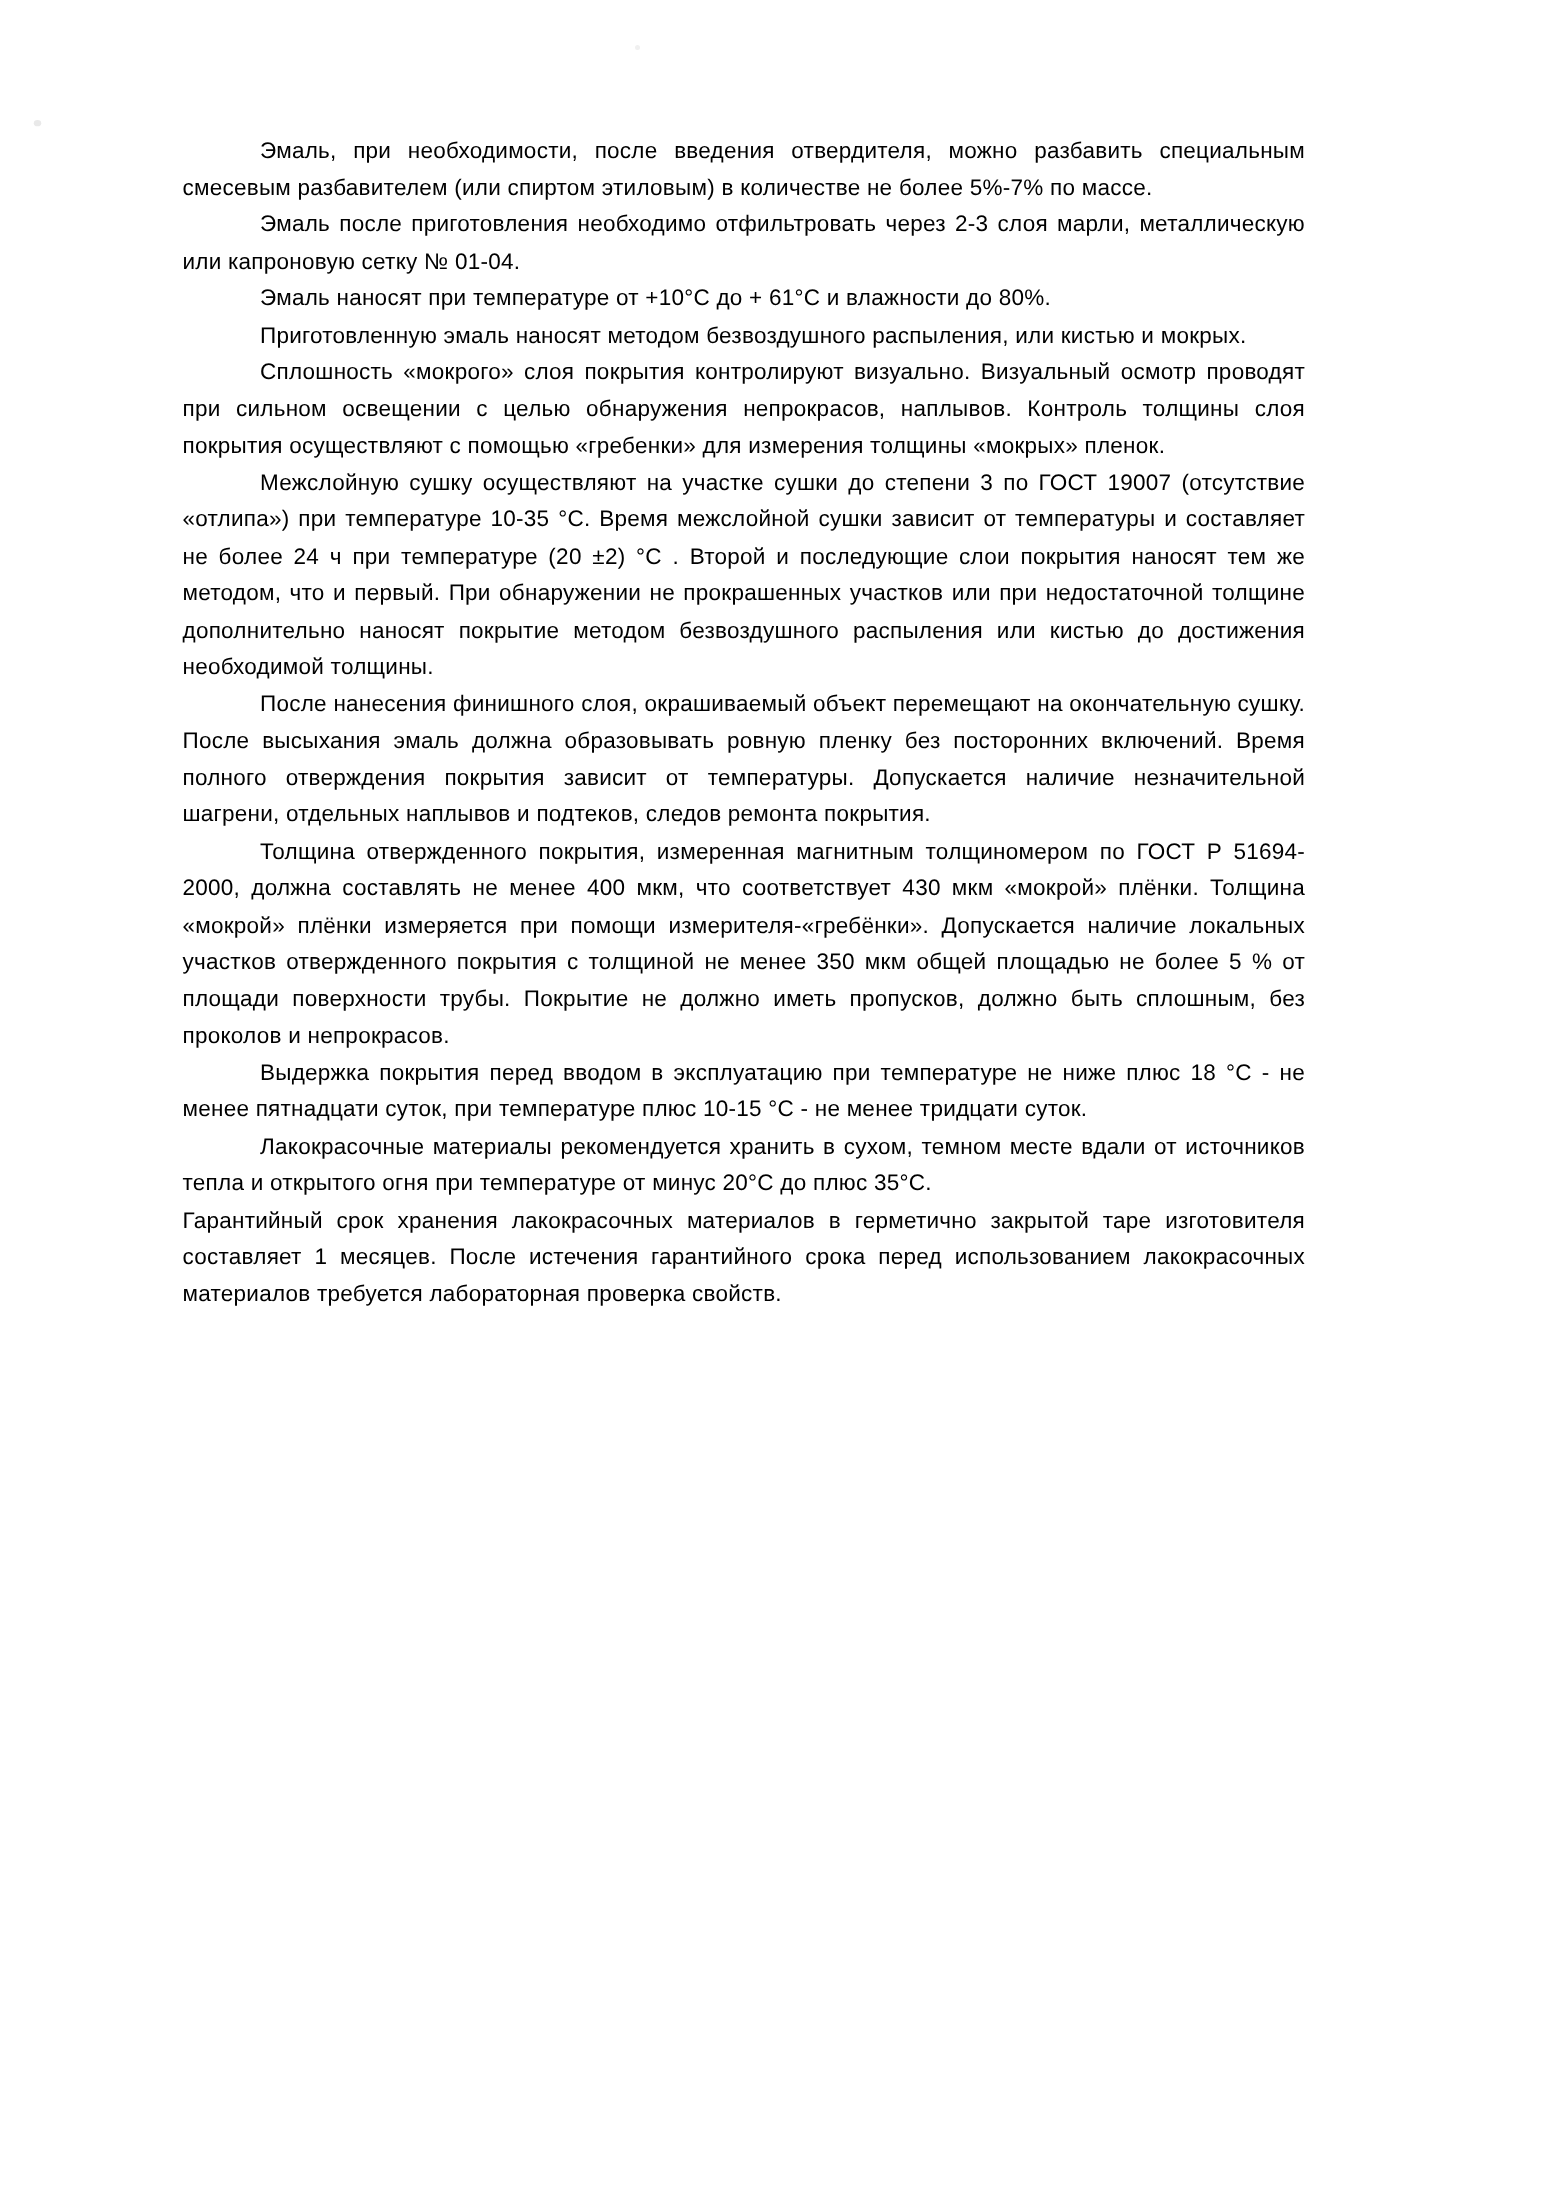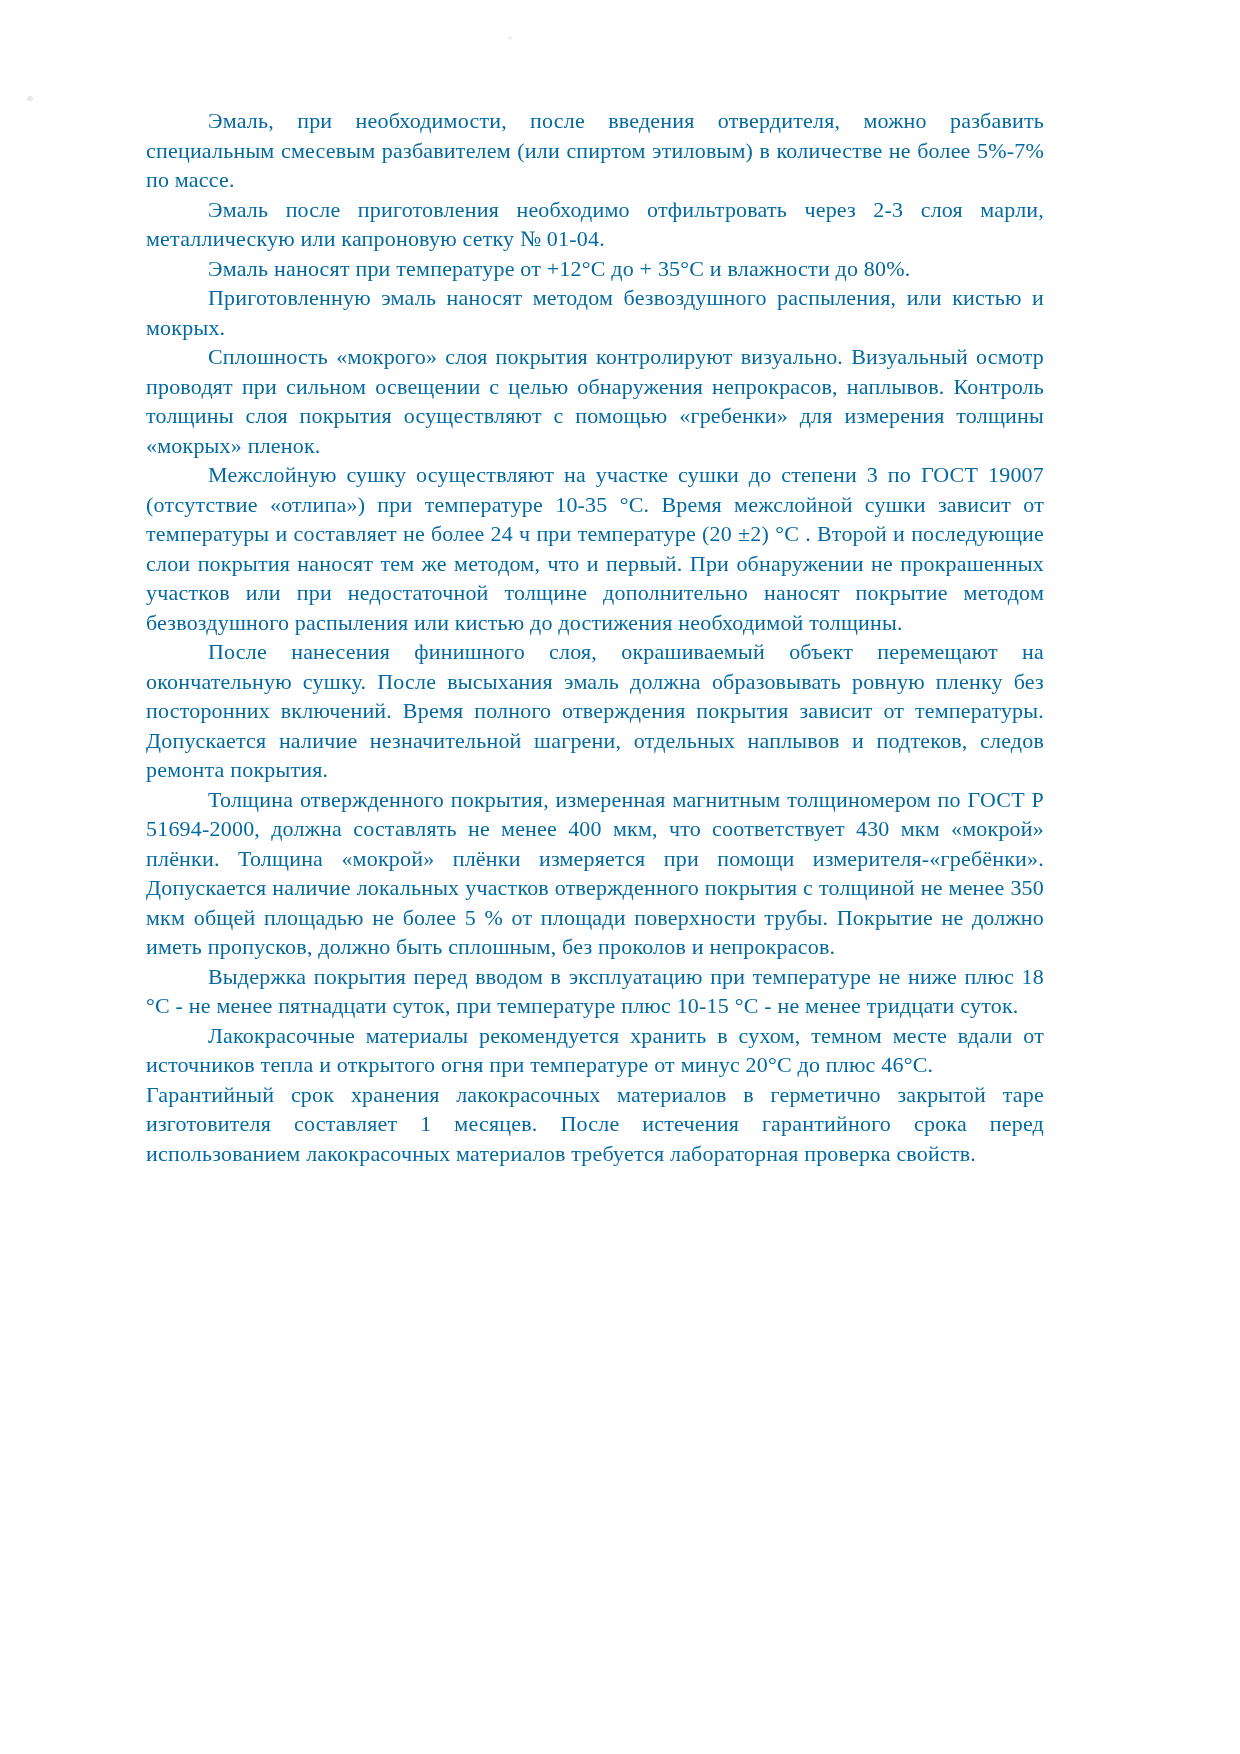--- a/index.html
+++ b/index.html
@@ -12,24 +12,24 @@
     width: 1240px;
     height: 1754px;
     background: #ffffff;
     overflow: hidden;
   }
   .text-block {
     position: absolute;
     left: 146px;
     top: 106px;
     width: 898px;
-    font-family: Liberation Serif, serif;
-    font-size: 22px;
+    font-family: Liberation Sans, sans-serif;
+    font-size: 18px;
     line-height: 29.5px;
-    color: #0369a1;
+    color: #000000;
     text-align: justify;
     letter-spacing: 0.2px;
   }
   .text-block p {
     margin: 0;
     padding: 0;
   }
   .text-block p.indent {
     text-indent: 62px;
   }
@@ -43,23 +43,23 @@
 </style>
 </head>
 <body>
 
 <div class="page">
   <div class="speck speck-1"></div>
   <div class="speck speck-2"></div>
   <div class="text-block">
       <p class="indent">Эмаль, при необходимости, после введения отвердителя, можно разбавить специальным смесевым разбавителем (или спиртом этиловым) в количестве не более  5%-7% по массе.</p>
       <p class="indent">Эмаль после приготовления необходимо отфильтровать через 2-3 слоя марли, металлическую или капроновую сетку № 01-04.</p>
-      <p class="indent">Эмаль наносят при температуре от +12°С до + 35°С и влажности до 80%.</p>
+      <p class="indent">Эмаль наносят при температуре от +10°С до + 61°С и влажности до 80%.</p>
       <p class="indent">Приготовленную эмаль наносят методом безвоздушного распыления, или кистью и мокрых.</p>
       <p class="indent">Сплошность «мокрого» слоя покрытия контролируют визуально. Визуальный осмотр проводят при сильном освещении с целью обнаружения непрокрасов, наплывов. Контроль толщины слоя покрытия осуществляют с помощью «гребенки» для измерения толщины «мокрых» пленок.</p>
       <p class="indent">Межслойную сушку осуществляют на участке сушки до степени 3 по ГОСТ 19007 (отсутствие «отлипа») при температуре 10-35 °С. Время межслойной сушки зависит от температуры и составляет не более 24 ч при температуре (20 ±2) °С . Второй и последующие слои покрытия наносят тем же методом, что и первый. При обнаружении не прокрашенных участков или при недостаточной толщине дополнительно наносят покрытие методом безвоздушного распыления или кистью до достижения необходимой толщины.</p>
       <p class="indent">После нанесения финишного слоя, окрашиваемый объект   перемещают на окончательную сушку. После высыхания эмаль должна образовывать ровную пленку без посторонних включений. Время полного отверждения покрытия зависит от температуры. Допускается наличие незначительной шагрени, отдельных наплывов и подтеков, следов ремонта покрытия.</p>
       <p class="indent">Толщина отвержденного покрытия, измеренная магнитным толщиномером по ГОСТ Р 51694-2000, должна составлять не менее 400 мкм, что соответствует 430 мкм «мокрой» плёнки. Толщина «мокрой» плёнки измеряется при помощи измерителя-«гребёнки». Допускается наличие локальных участков отвержденного покрытия с толщиной не менее 350 мкм общей площадью не более 5 % от площади поверхности трубы. Покрытие не должно иметь пропусков, должно быть сплошным, без проколов и непрокрасов.</p>
       <p class="indent">Выдержка покрытия перед вводом в эксплуатацию при температуре не ниже плюс 18 °С - не менее пятнадцати суток, при температуре плюс 10-15 °С - не менее тридцати суток.</p>
-      <p class="indent">Лакокрасочные материалы рекомендуется хранить в сухом, темном месте вдали от источников тепла и открытого огня при температуре от минус 20°С до плюс 46°С.</p>
+      <p class="indent">Лакокрасочные материалы рекомендуется хранить в сухом, темном месте вдали от источников тепла и открытого огня при температуре от минус 20°С до плюс 35°С.</p>
       <p class="">Гарантийный срок хранения лакокрасочных материалов в герметично закрытой таре изготовителя составляет 1 месяцев. После истечения гарантийного срока перед использованием лакокрасочных материалов требуется лабораторная проверка свойств.</p>
     </div>
 </div>
 
 </body></html>

